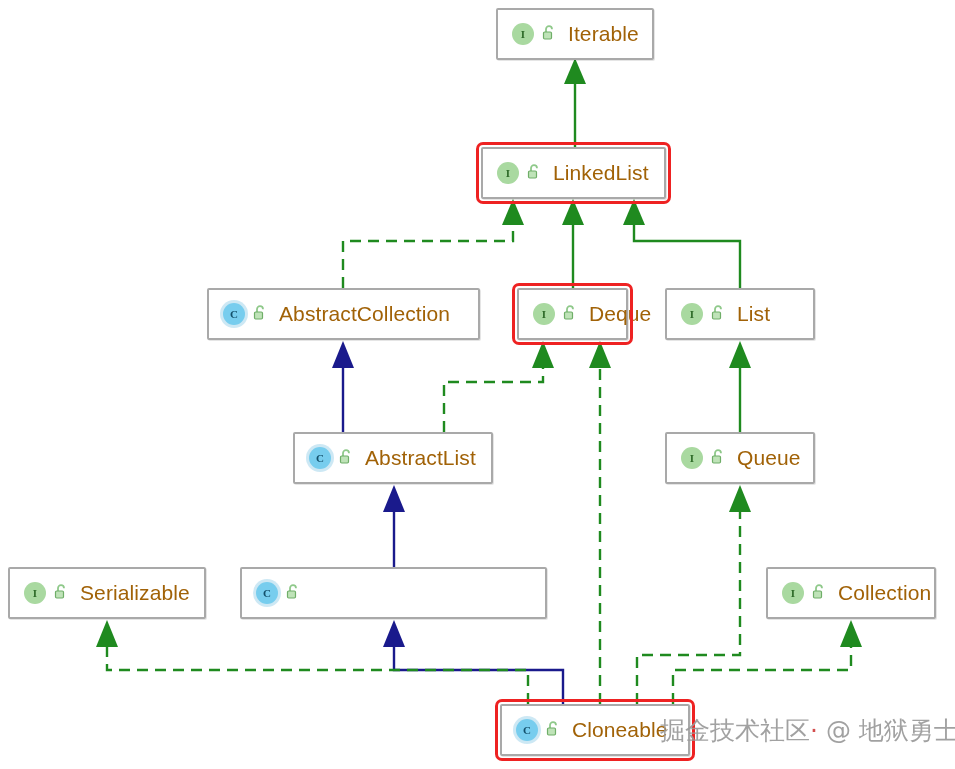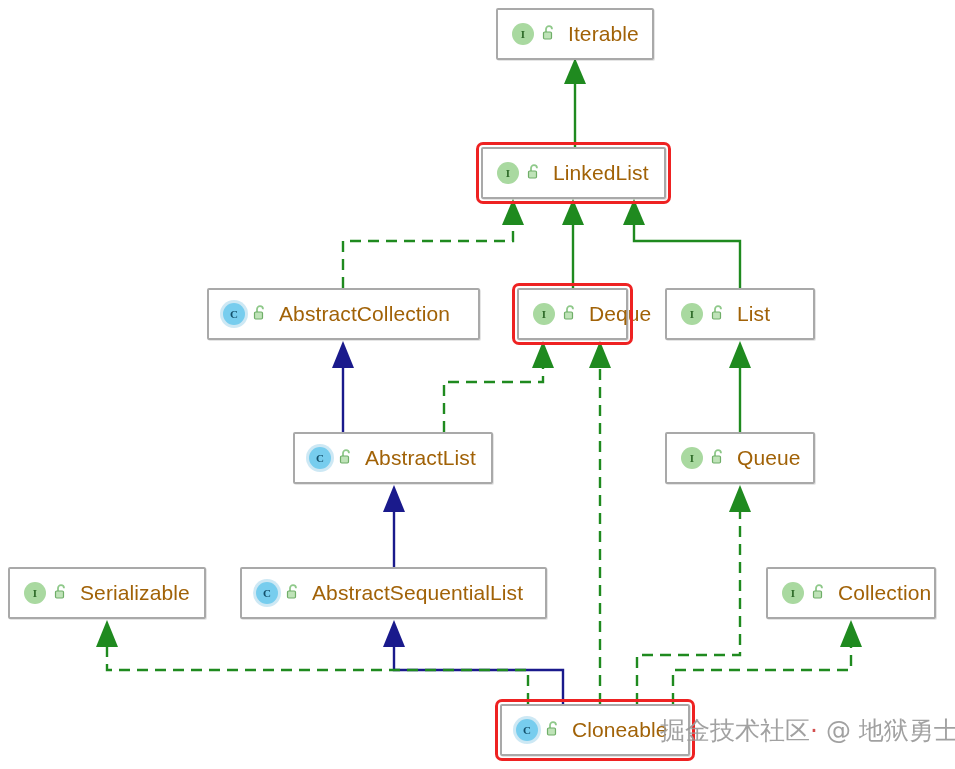--- a/index.html
+++ b/index.html
@@ -271,21 +271,20 @@
 
   <div class="node" style="left:240px; top:567px; width:307px; height:52px;">
     <div class="node-inner">
       <span class="type-icon cls">C</span>
       <span class="lock-icon">
         <svg width="16" height="17" viewBox="0 0 16 17">
           <path d="M5 8 V5.2 A3 3 0 0 1 11 5.2" fill="none" stroke="#8fc98a" stroke-width="1.8"></path>
           <rect x="2.5" y="8" width="8" height="7" rx="1.2" fill="#bfe3b8" stroke="#6fae68" stroke-width="1.2"></rect>
         </svg>
       </span>
-      <span class="node-label">AbstractSequentialList</span>
     </div>
   </div>
 
   <div class="node" style="left:766px; top:567px; width:170px; height:52px;">
     <div class="node-inner">
       <span class="type-icon iface">I</span>
       <span class="lock-icon">
         <svg width="16" height="17" viewBox="0 0 16 17">
           <path d="M5 8 V5.2 A3 3 0 0 1 11 5.2" fill="none" stroke="#8fc98a" stroke-width="1.8"></path>
           <rect x="2.5" y="8" width="8" height="7" rx="1.2" fill="#bfe3b8" stroke="#6fae68" stroke-width="1.2"></rect>

